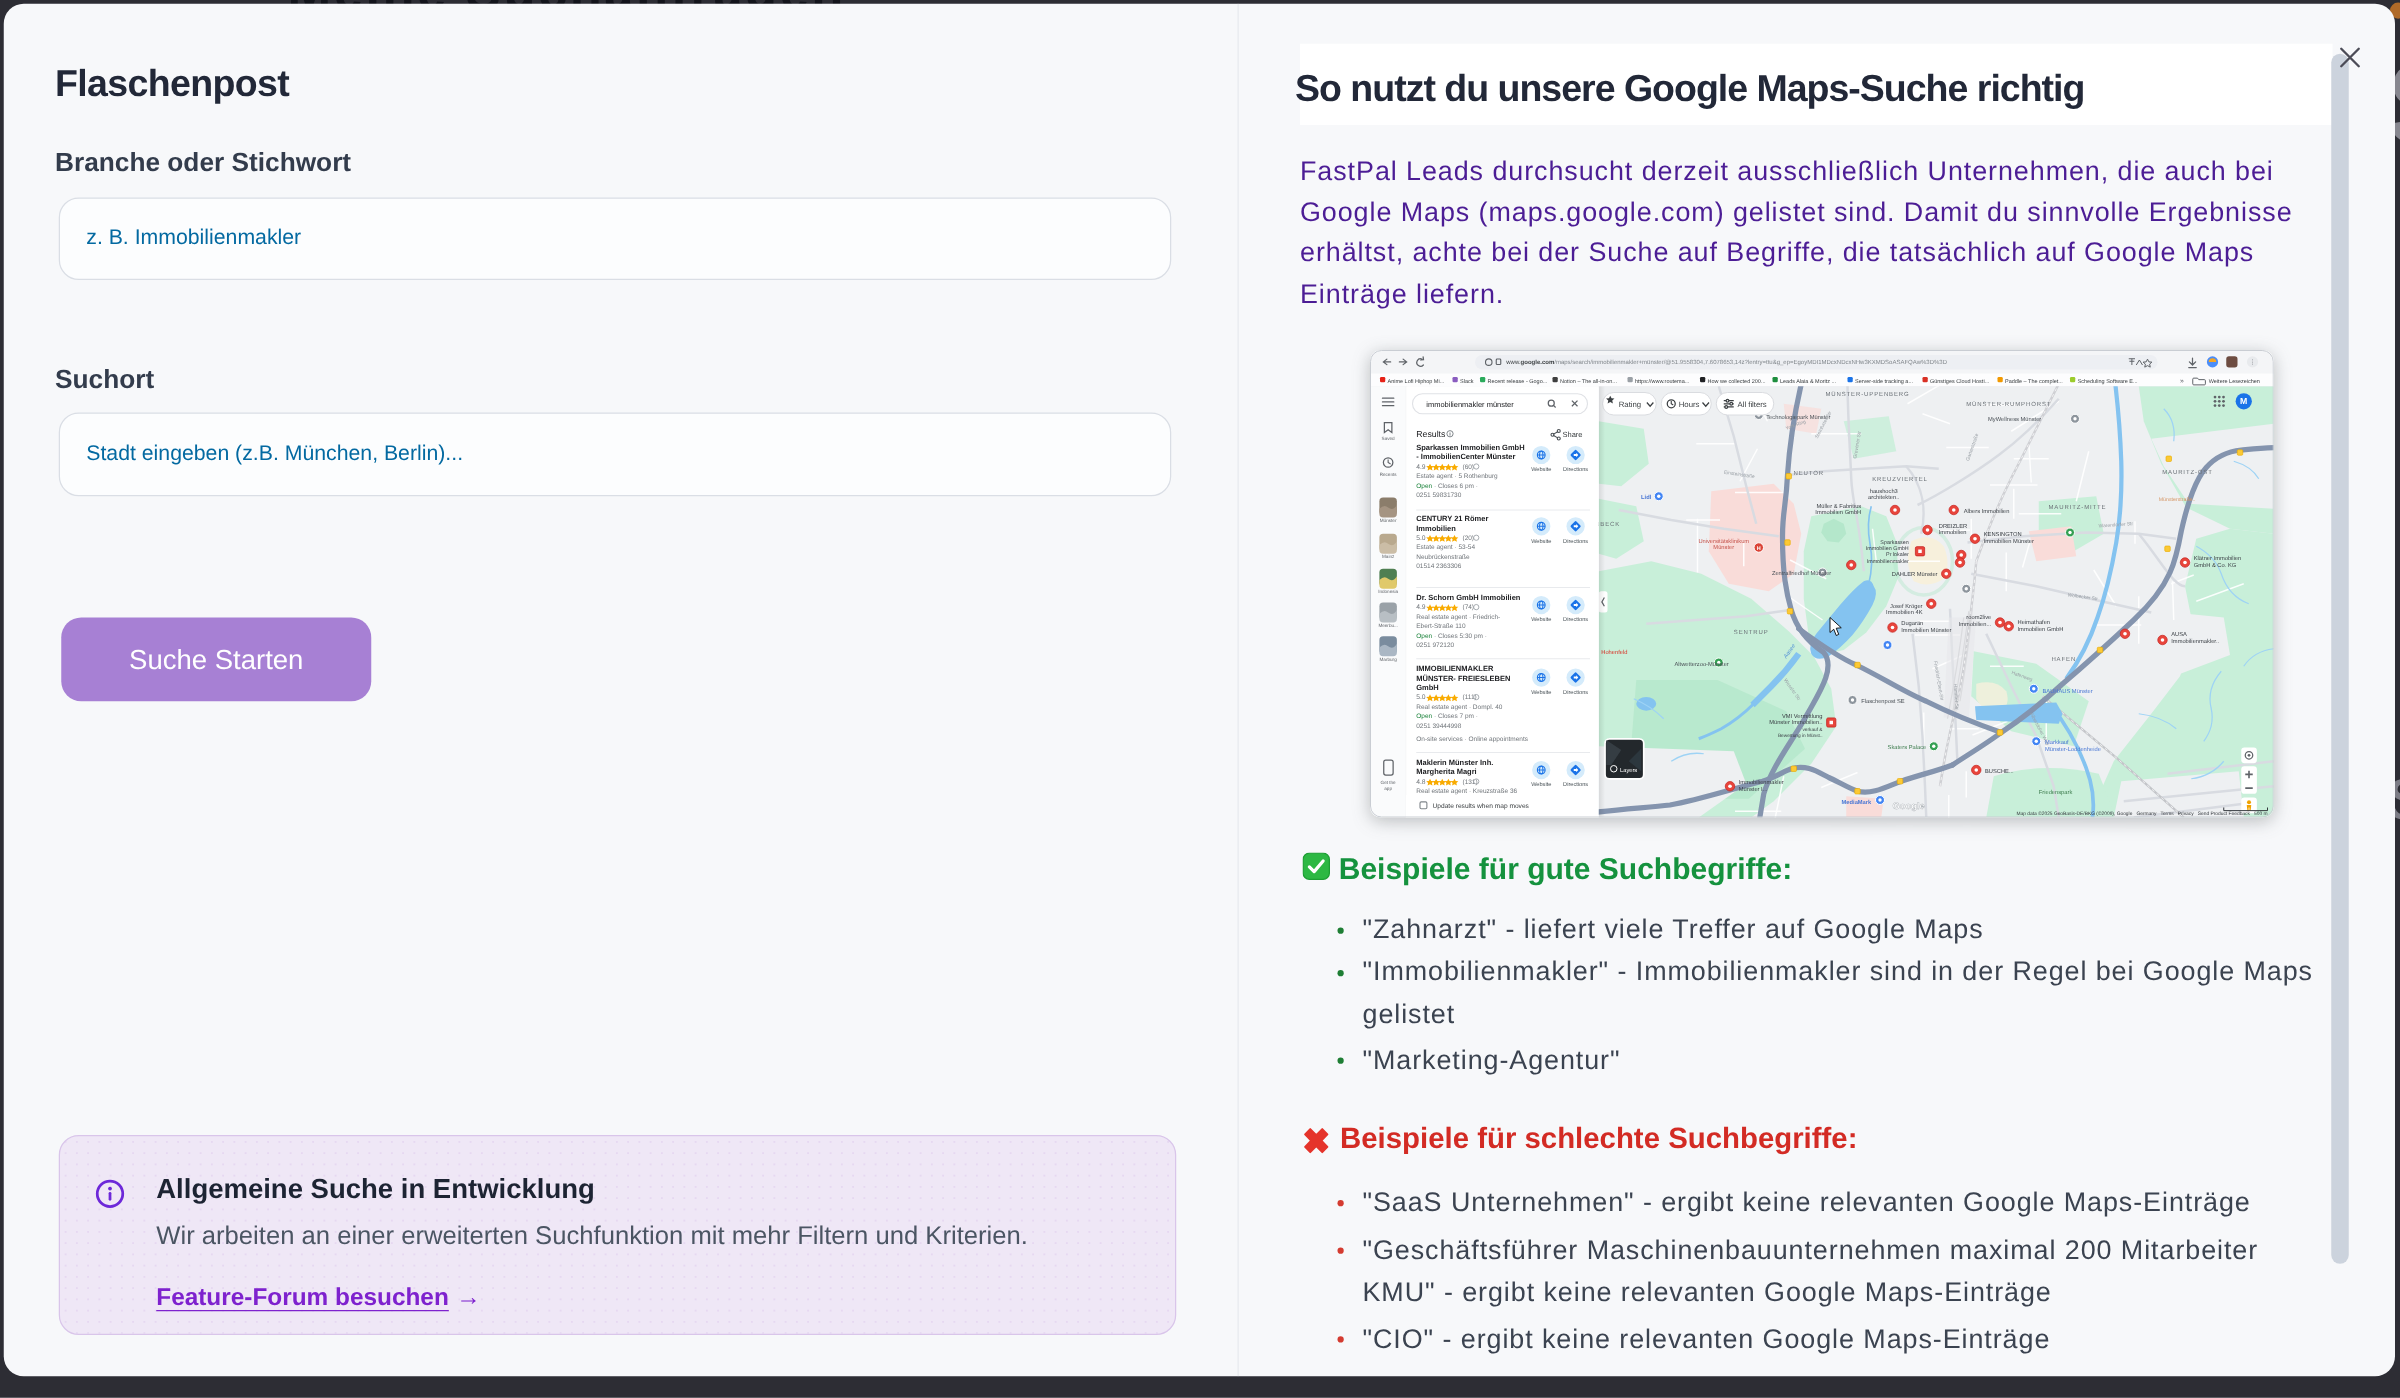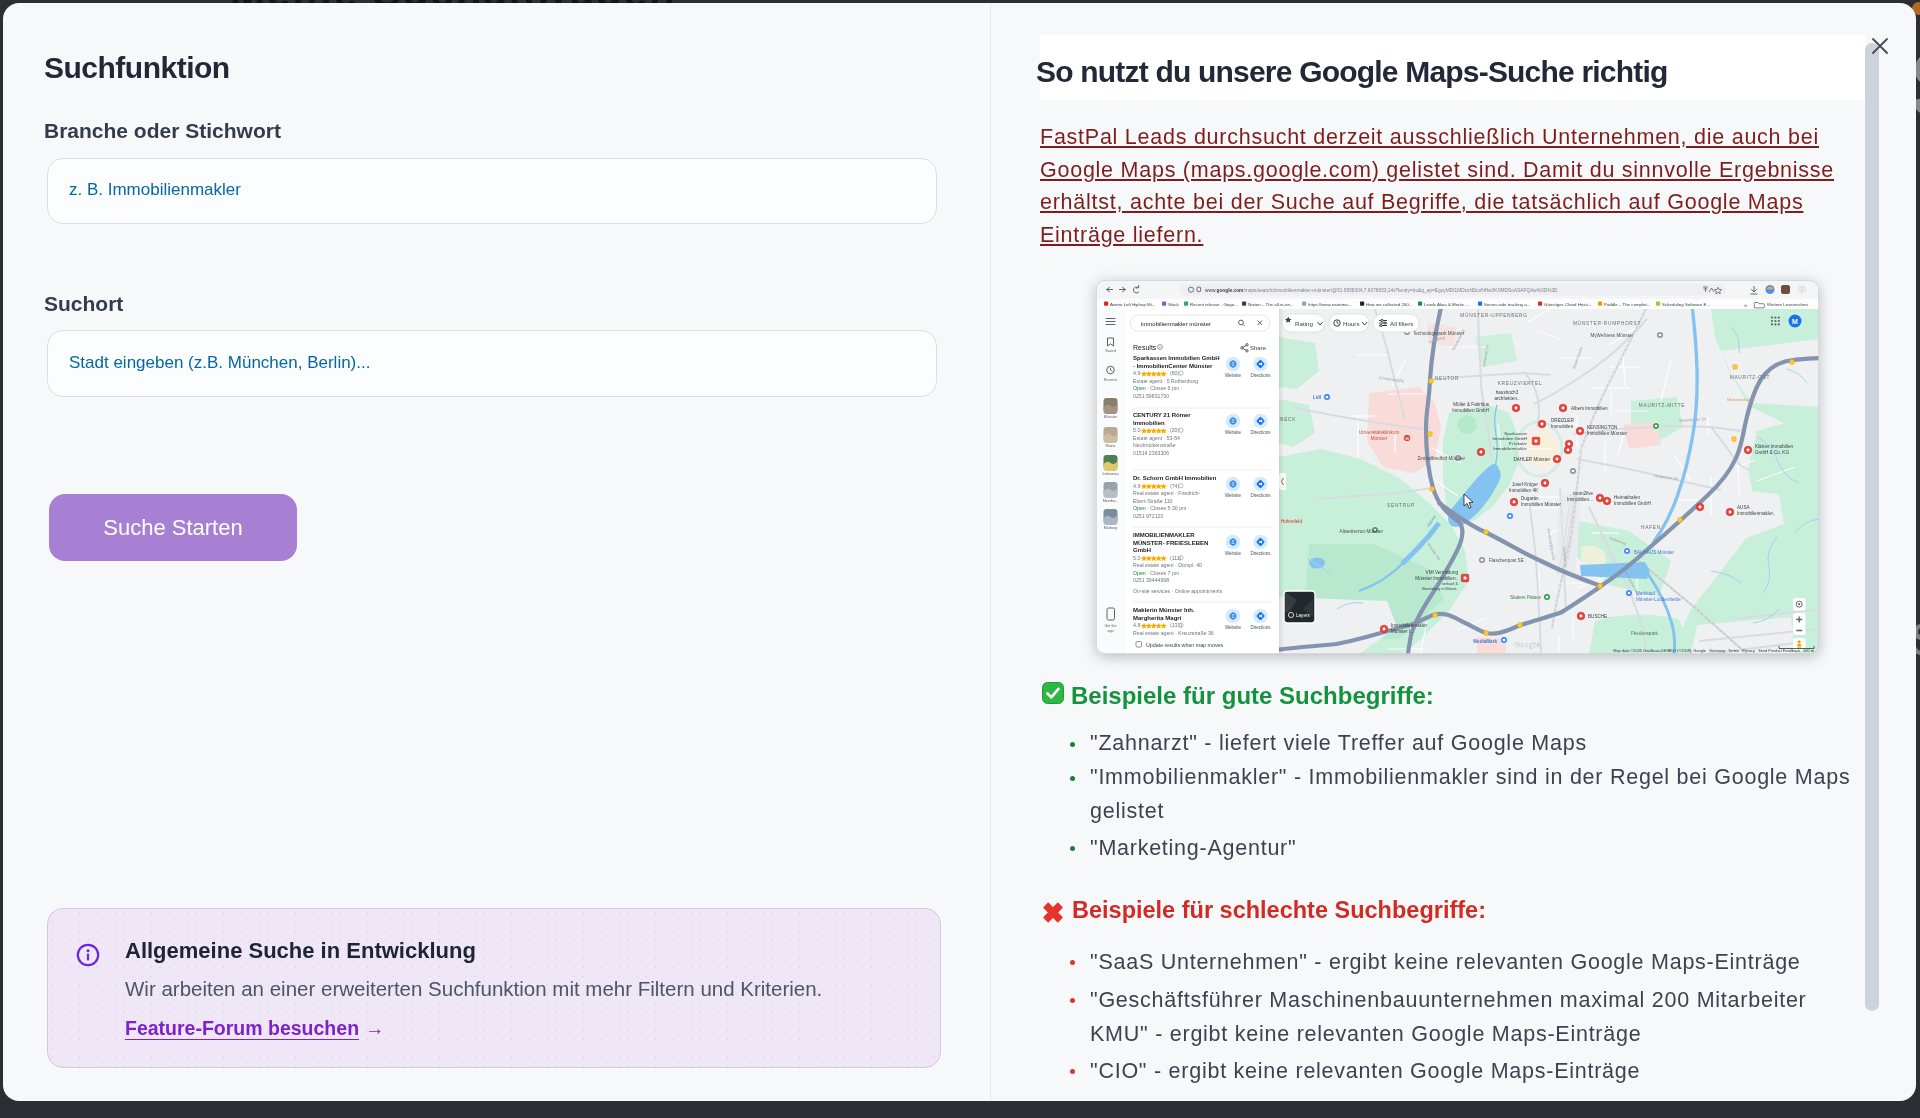--- a/index.html
+++ b/index.html
@@ -9,40 +9,40 @@
   .h1 { font-size:30px; font-weight:700; color:#222838; letter-spacing:-0.5px; }
   .lbl { font-size:21px; font-weight:700; color:#333c4c; }
   .inp { background:#fcfdfe; border:1px solid #dadee5; border-radius:16px; }
   .ph { font-size:17px; color:#0369a1; }
   .helper { font-size:20px; color:#5f6b7e; }
   .btn { background:#a780d4; border-radius:16px; color:#fff; font-size:22px; font-weight:400;
          display:flex; align-items:center; justify-content:center; }
   .pbox { background:#efe7f6; background-image:radial-gradient(#e6d8f1 1px, transparent 1px); background-size:9px 9px; border:1.5px solid #d9c5ea; border-radius:16px; }
   .pbox-title { font-size:22px; font-weight:700; color:#1d2433; }
   .pbox-body { font-size:20.5px; color:#4b5563; letter-spacing:0px; }
-  .pbox-link { font-size:19.5px; font-weight:700; color:#7e22ce; text-decoration:underline; text-underline-offset:4px; }
+  .pbox-link { font-size:19.5px; font-weight:700; color:#7e22ce; text-decoration:underline; text-underline-offset:4px;margin-top:10px; }
   .vdiv { left:987px; top:0; width:1px; height:1098px; background:#e7e9ee; }
   .whitebar { left:1037px; top:32px; width:826px; height:65px; background:#ffffff; }
   .h2 { font-size:30px; font-weight:700; color:#222838; letter-spacing:-0.8px; }
-  .para { font-size:21.5px; line-height:32.5px; color:#7f1d1d; letter-spacing:0.75px;text-decoration:underline; }
+  .para { font-size:21.5px; line-height:32.5px; color:#4c1d95; letter-spacing:0.75px; }
   .ghead { font-size:24px; font-weight:700; color:#15923e; }
   .rhead { font-size:23.5px; font-weight:700; color:#d32b24; }
   .li { font-size:21.5px; color:#3b4350; letter-spacing:0.75px; }
   .dot { width:5px; height:5px; border-radius:50%; }
   .sbthumb { left:1862px; top:40px; width:14px; height:968px; border-radius:7px; background:#ccd3dd; }
 </style>
 </head>
 <body>
 <div class="abs" style="left:230px; top:-31px; font-size:42px; font-weight:700; color:#13141b; letter-spacing:2px; font-family:'Liberation Sans',sans-serif;">Meine Suchanfragen</div>
 <div class="abs" style="left:1912px; top:2px; width:13px; height:13px; border-radius:50%; background:#b06a28;"></div>
 <div class="abs" style="left:1909px; top:30px; font-size:95px; font-weight:700; color:#87878f;">S</div>
 <div class="abs" style="left:1910px; top:600px; font-size:60px; color:#7c7c85;">s</div>
 <div class="modal">
 
-  <div class="abs h1" style="left:41px; top:48px;">Suchfunktion</div>
+  <div class="abs h1" style="left:41px; top:48px;">Flaschenpost</div>
   <div class="abs lbl" style="left:41px; top:116px;">Branche oder Stichwort</div>
   <div class="abs inp" style="left:44px; top:155px; width:890px; height:66px;"></div>
   <div class="abs ph" style="left:66px; top:177px;">z. B. Immobilienmakler</div>
   <div class="abs lbl" style="left:41px; top:289px;">Suchort</div>
   <div class="abs inp" style="left:44px; top:327px; width:890px; height:67px;"></div>
   <div class="abs ph" style="left:66px; top:350px;">Stadt eingeben (z.B. München, Berlin)...</div>
   <div class="abs btn" style="left:46px; top:491px; width:248px; height:67px;">Suche Starten</div>
 
   <div class="abs pbox" style="left:44px; top:905px; width:894px; height:160px;"></div>
   <svg class="abs" style="left:73px; top:940px;" width="24" height="24" viewBox="0 0 24 24">

